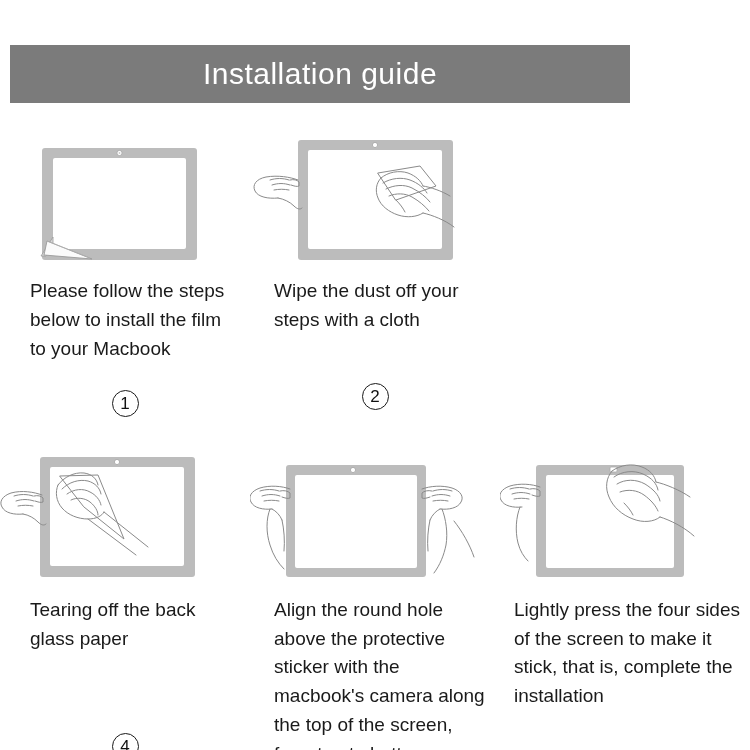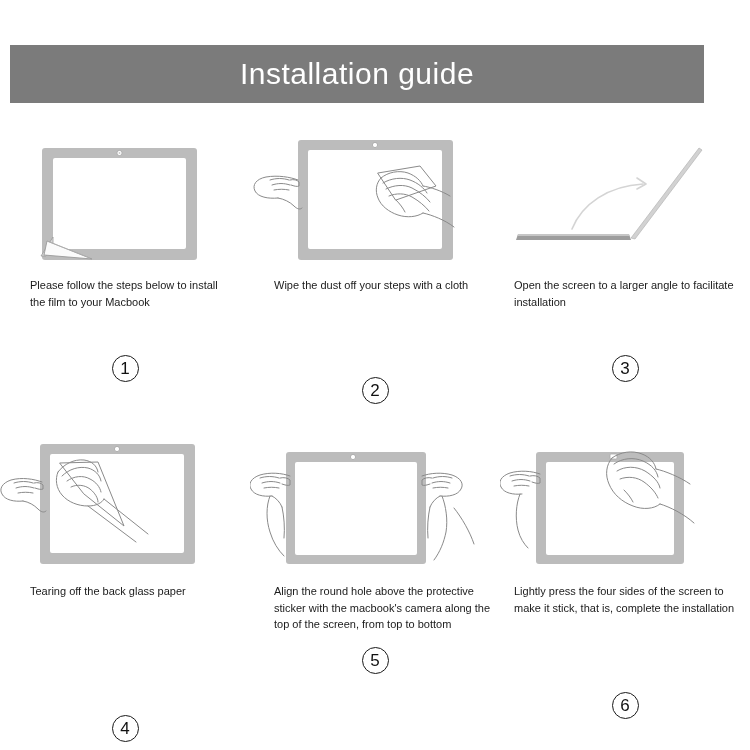--- a/index.html
+++ b/index.html
@@ -13,21 +13,21 @@
     position: relative;
     font-family: "Liberation Sans", sans-serif;
     overflow: hidden;
   }
 
   
   .header-bar {
     position: absolute;
     left: 10px;
     top: 45px;
-    width: 694px;
+    width: 620px;
     height: 58px;
     background: #7b7b7b;
     display: flex;
     align-items: center;
     justify-content: center;
   }
   .header-title {
     color: #ffffff;
     font-size: 30px;
     font-weight: 400;
@@ -55,21 +55,21 @@
   }
 
   .illus {
     height: 135px;
     position: relative;
     margin-top: 8px;
   }
   .illus svg { display: block; }
 
   .caption {
-    font-size: 11px;
+    font-size: 19px;
     color: #1a1a1a;
     line-height: 1.52;
     padding: 14px 14px 0 30px;
     min-height: 52px;
   }
   .cell-2 .caption, .cell-5 .caption { padding-left: 24px; }
   .cell-3 .caption, .cell-6 .caption { padding-left: 14px; }
   .cell-5 .caption { padding-right: 6px; }
   .cell-6 .caption { padding-right: 7px; }
 
@@ -161,38 +161,20 @@
             <path d="M146 72 C150 76 153 80 155 84"></path>
           </g>
         </svg>
       </div>
       <div class="caption">Wipe the dust off your steps with a cloth</div>
       <div class="num-wrap">
         <div class="num-circle">2</div>
       </div>
     </div>
 
-    <div class="step-cell cell-3">
-      <div class="illus">
-        <svg width="250" height="135" viewBox="0 0 250 135">
-
-          <path d="M18 106 L129 106 L131 112 L16 112 Z" fill="#9d9d9d"></path>
-          <path d="M18 106 L129 106 L129 108 L18 108 Z" fill="#c6c6c6"></path>
-
-          <path d="M131 110 L199 20 L202 22 L135 111 Z" fill="#d2d2d2" stroke="#b4b4b4" stroke-width="0.7"></path>
-
-          <path d="M72 101 C82 76 108 58 143 56" fill="none" stroke="#d4d4d4" stroke-width="1.6" stroke-linecap="round"></path>
-          <path d="M137 50 L146 56 L137 61" fill="none" stroke="#d4d4d4" stroke-width="1.6" stroke-linecap="round" stroke-linejoin="round"></path>
-        </svg>
-      </div>
-      <div class="caption">Open the screen to a larger angle to facilitate installation</div>
-      <div class="num-wrap">
-        <div class="num-circle">3</div>
-      </div>
-    </div>
   </div>
 
   <div class="step-row row-2">
 
     <div class="step-cell cell-4">
       <div class="illus">
         <svg width="250" height="135" viewBox="0 0 250 135">
           <rect x="40" y="10" width="155" height="120" rx="3" fill="#bcbcbc"></rect>
           <rect x="50" y="20" width="134" height="99" rx="2" fill="#ffffff"></rect>
           <circle cx="117" cy="15" r="2.6" fill="#ffffff" stroke="#a9a9a9" stroke-width="0.9"></circle>

